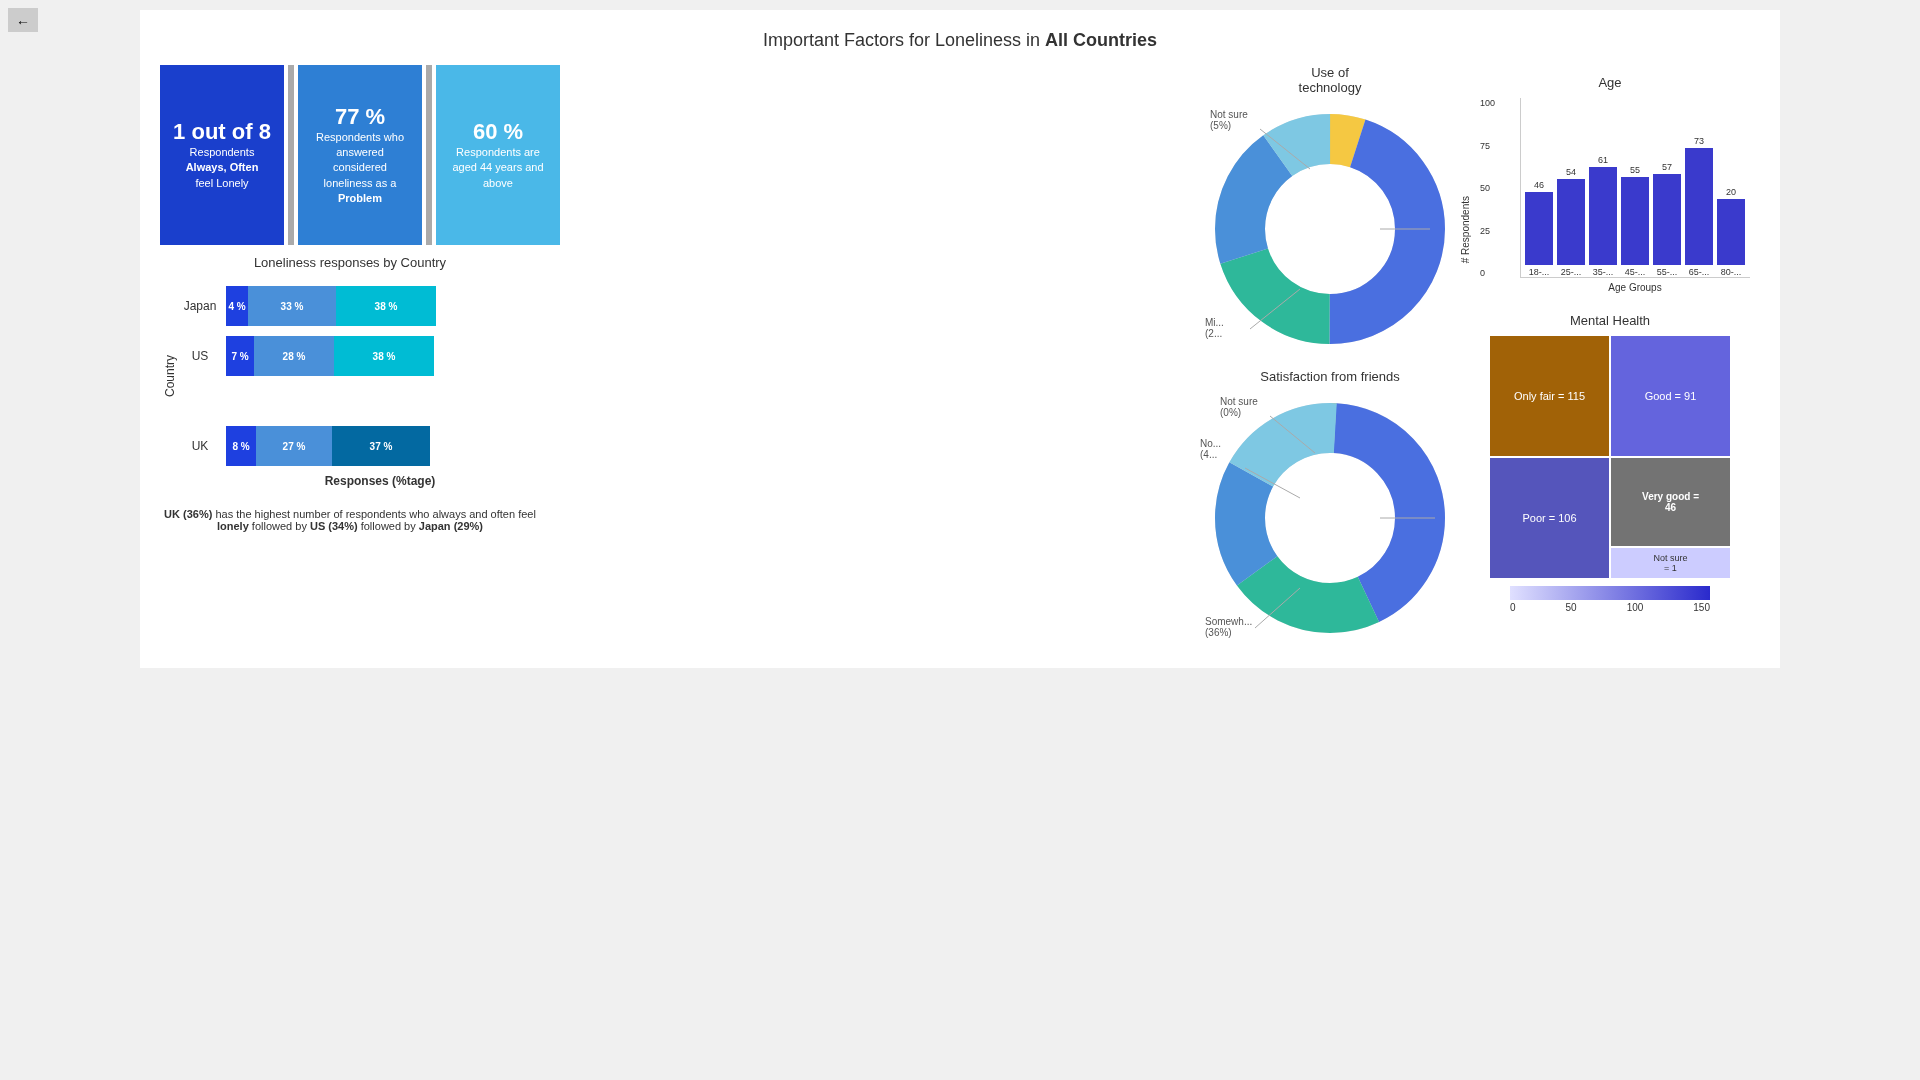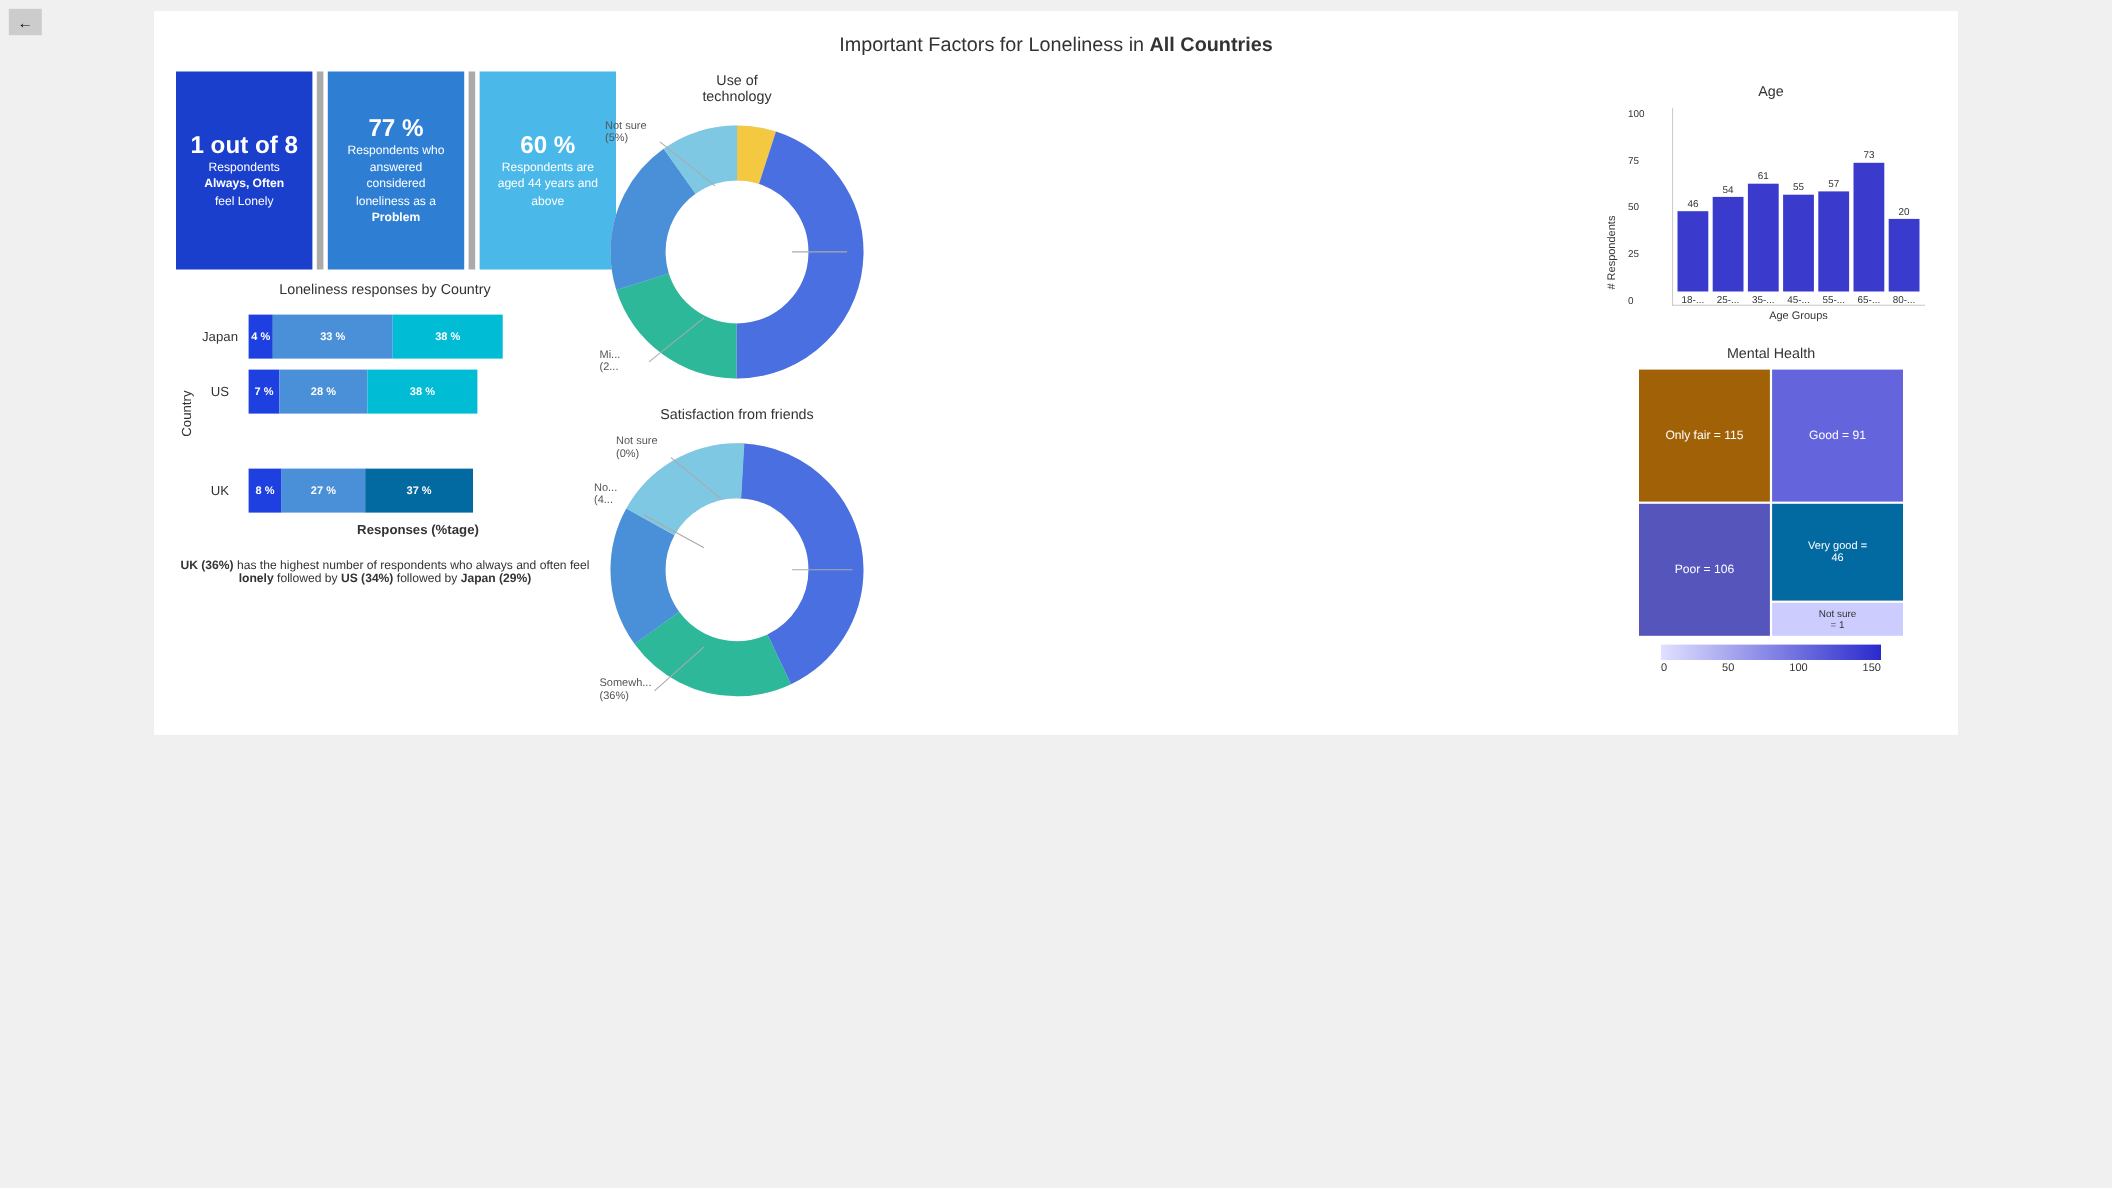--- a/index.html
+++ b/index.html
@@ -175,21 +175,21 @@
       gap: 0px;
     }
     .left-section {
       width: 380px;
       flex-shrink: 0;
     }
     .middle-section {
       flex: 1;
       display: flex;
       flex-direction: column;
-      align-items: flex-start;
+      align-items: flex-end;
       gap: 10px;
     }
     .right-section {
       width: 300px;
       flex-shrink: 0;
     }
 
     .full-title {
       text-align: center;
       font-size: 18px;
@@ -244,21 +244,21 @@
           <div style="display:flex; align-items:center; justify-content:center; width:20px;">
             <span style="writing-mode:vertical-rl; transform:rotate(180deg); font-size:12px;">Country</span>
           </div>
 
           <div style="flex:1;">
 
             <div class="bar-row">
               <span class="bar-label">Japan</span>
               <div class="bar-segments">
                 <div class="bar-seg" style="width:22px; background:#1e40e0;">4 %</div>
-                <div class="bar-seg" style="width:109px; background:#4a90d9;">33 %</div>
+                <div class="bar-seg" style="width:88px; background:#4a90d9;">33 %</div>
                 <div class="bar-seg" style="width:100px; background:#00bcd4;">38 %</div>
               </div>
             </div>
 
 
             <div class="bar-row" style="margin-top:10px;">
               <span class="bar-label">US</span>
               <div class="bar-segments">
                 <div class="bar-seg" style="width:28px; background:#1e40e0;">7 %</div>
                 <div class="bar-seg" style="width:80px; background:#4a90d9;">28 %</div>
@@ -420,21 +420,21 @@
 
           <div style="background:#6464dd; display:flex; align-items:center; justify-content:center; color:white; font-size:11px; padding:8px; text-align:center;">
             Good = 91
           </div>
 
           <div style="background:#5555bb; display:flex; align-items:center; justify-content:center; color:white; font-size:11px; padding:8px; text-align:center;">
             Poor = 106
           </div>
 
           <div style="display:flex; flex-direction:column; gap:2px;">
-            <div style="background:#0369a1; display:flex; align-items:center; justify-content:center; color:white; font-size:10px; padding:10px; text-align:center; flex:3;">
+            <div style="background:#737373; display:flex; align-items:center; justify-content:center; color:white; font-size:10px; padding:10px; text-align:center; flex:3;font-weight:bold;">
               Very good =<br>46
             </div>
             <div style="background:#ccccff; display:flex; align-items:center; justify-content:center; color:#333; font-size:9px; padding:4px; text-align:center; flex:1; height:28px;">
               Not sure<br>= 1
             </div>
           </div>
         </div>
 
         <div style="margin: 8px auto 0 auto; width:200px;">
           <div style="height:14px; background:linear-gradient(to right, #e0e0ff, #2a2acc); width:100%;"></div>

